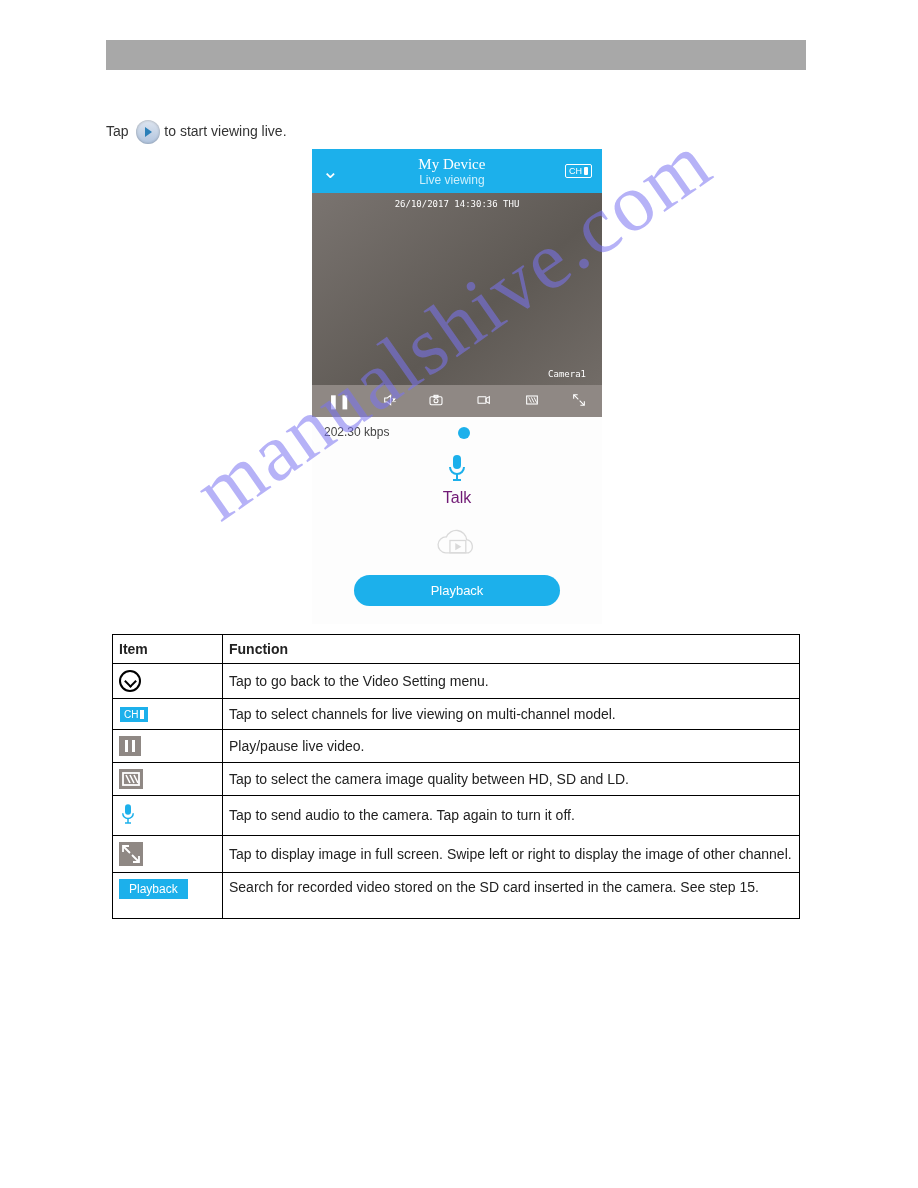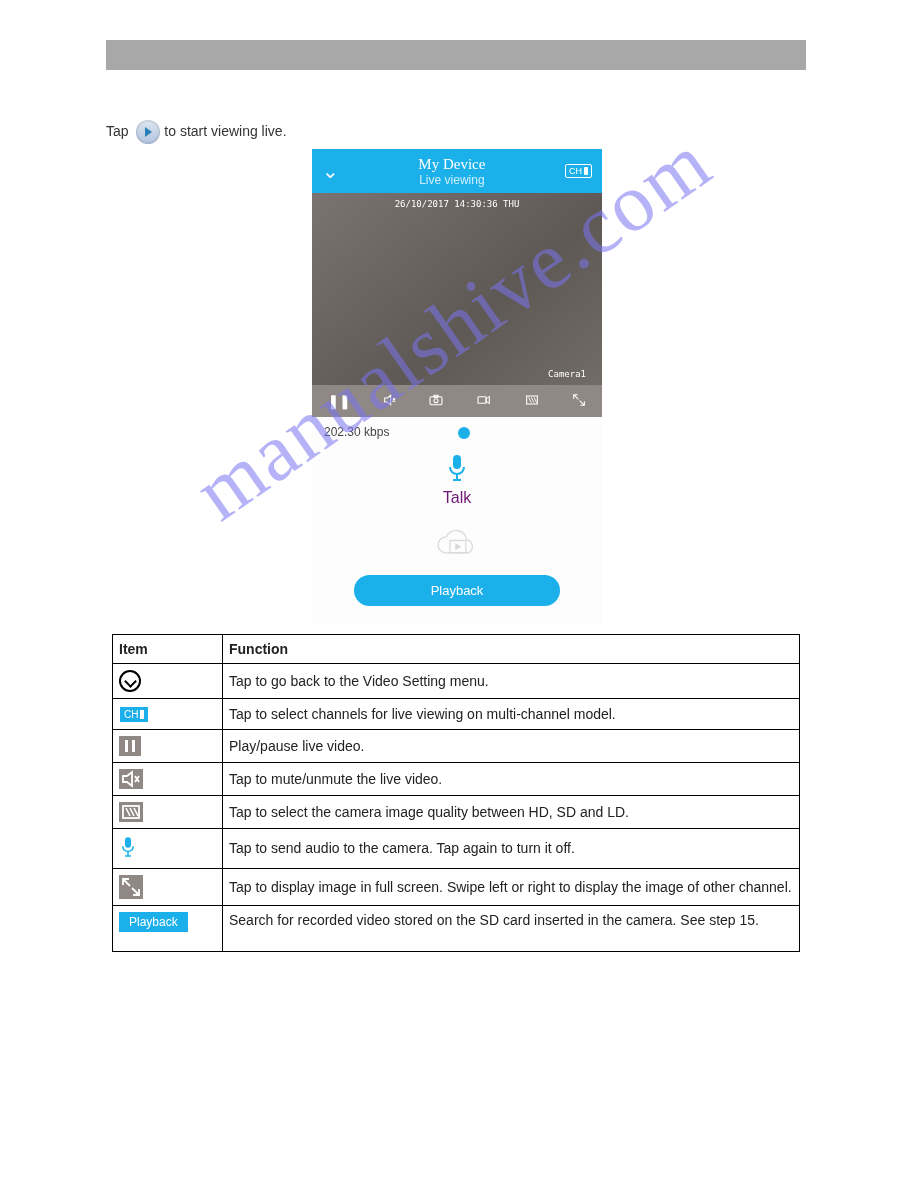--- a/index.html
+++ b/index.html
@@ -155,28 +155,20 @@
     <tr>
       <td class="c1"><span class="ic ic-pause">
               <span></span>
               <span></span>
             </span></td>
       <td>Play/pause live video.</td>
     </tr>
     <tr>
       <td class="c1"><span class="ic ic-grey">
               <svg viewBox="0 0 24 24">
-                <path fill="none" stroke="#fff" stroke-width="1.8" d="M4 9h4l5-4v14l-5-4H4zM16 9l4 6M20 9l-4 6"></path>
-              </svg>
-            </span></td>
-      <td>Tap to mute/unmute the live video.</td>
-    </tr>
-    <tr>
-      <td class="c1"><span class="ic ic-grey">
-              <svg viewBox="0 0 24 24">
                 <rect x="4" y="6" width="16" height="12" fill="none" stroke="#fff" stroke-width="1.8"></rect>
                 <path d="M7 8l4 8M11 8l4 8M15 8l4 8" stroke="#fff" stroke-width="1.6"></path>
               </svg>
             </span></td>
       <td>Tap to select the camera image quality between HD, SD and LD.</td>
     </tr>
     <tr>
       <td class="c1"><span class="ic"><svg viewBox="0 0 24 30" width="18" height="24">
                 <rect x="8" y="2" width="8" height="14" rx="4" fill="#1cb0eb"></rect>
                 <path d="M5 14a7 7 0 0 0 14 0" fill="none" stroke="#1cb0eb" stroke-width="2"></path>

